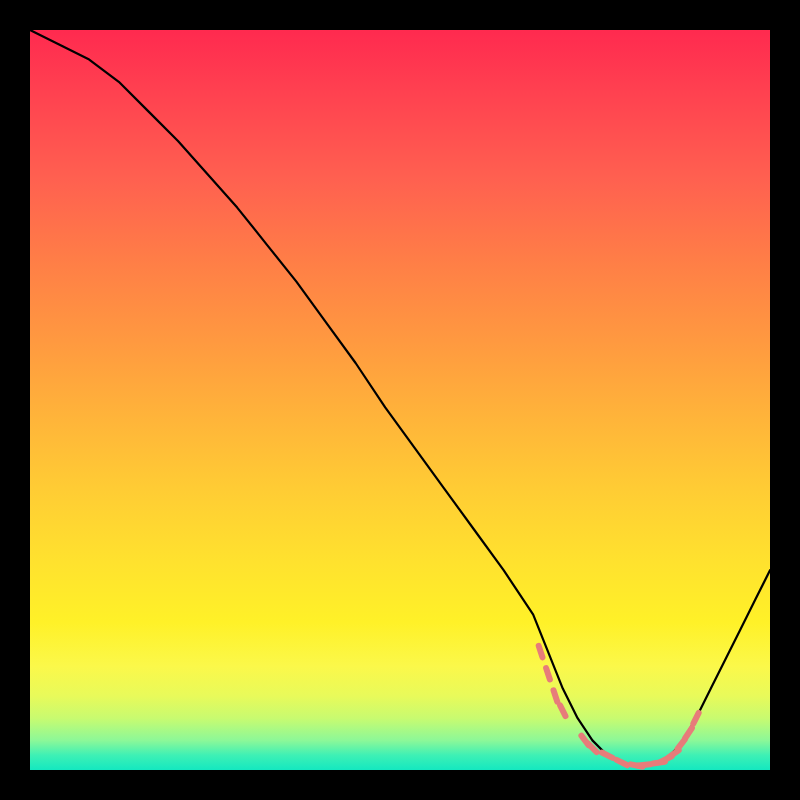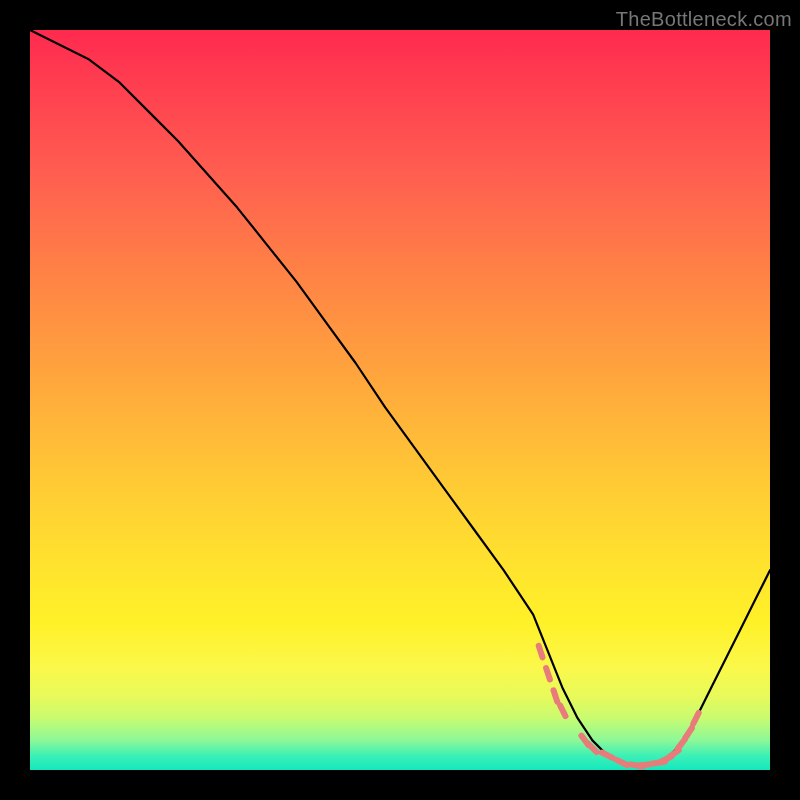--- a/index.html
+++ b/index.html
@@ -60,21 +60,20 @@
   color: #777;
   font-size: 20px;
   font-weight: 500;
   letter-spacing: 0.3px;
 }
 </style>
 </head>
 <body>
 
 <div class="container">
-  <div class="watermark">TheBottleneck.com</div>
   <div class="plot-area">
     <div class="gradient-bg"></div>
     <svg class="curve-svg" viewBox="0 0 740 740" preserveAspectRatio="none">
       <g>
         <path id="curve-path" fill="none" stroke="#000" stroke-width="2.2" stroke-linecap="round" stroke-linejoin="round" d="M0.0 0.0 L29.6 14.8 L59.2 29.6 L88.8 51.8 L118.4 81.4 L148.0 111.0 L177.6 144.3 L207.2 177.6 L236.8 214.6 L266.4 251.6 L296.0 292.3 L325.6 333.0 L355.2 377.4 L384.8 418.1 L414.4 458.8 L444.0 499.5 L473.6 540.2 L503.2 584.6 L518.0 621.6 L532.8 658.6 L547.6 688.2 L562.4 710.4 L577.2 725.2 L592.0 732.6 L606.8 736.3 L621.6 734.8 L636.4 728.9 L651.2 714.1 L666.0 688.2 L680.8 658.6 L695.6 629.0 L710.4 599.4 L725.2 569.8 L740.0 540.2"></path>
       </g>
       <g id="markers-group">
           <line x1="508.7026334038989" y1="615.907900211697" x2="512.497366596101" y2="627.2920997883031" stroke="#e77c7a" stroke-width="6" stroke-linecap="round"></line>
           <line x1="516.102633403899" y1="638.1079002116969" x2="519.897366596101" y2="649.492099788303" stroke="#e77c7a" stroke-width="6" stroke-linecap="round"></line>
           <line x1="523.5026334038989" y1="660.307900211697" x2="527.297366596101" y2="671.692099788303" stroke="#e77c7a" stroke-width="6" stroke-linecap="round"></line>

